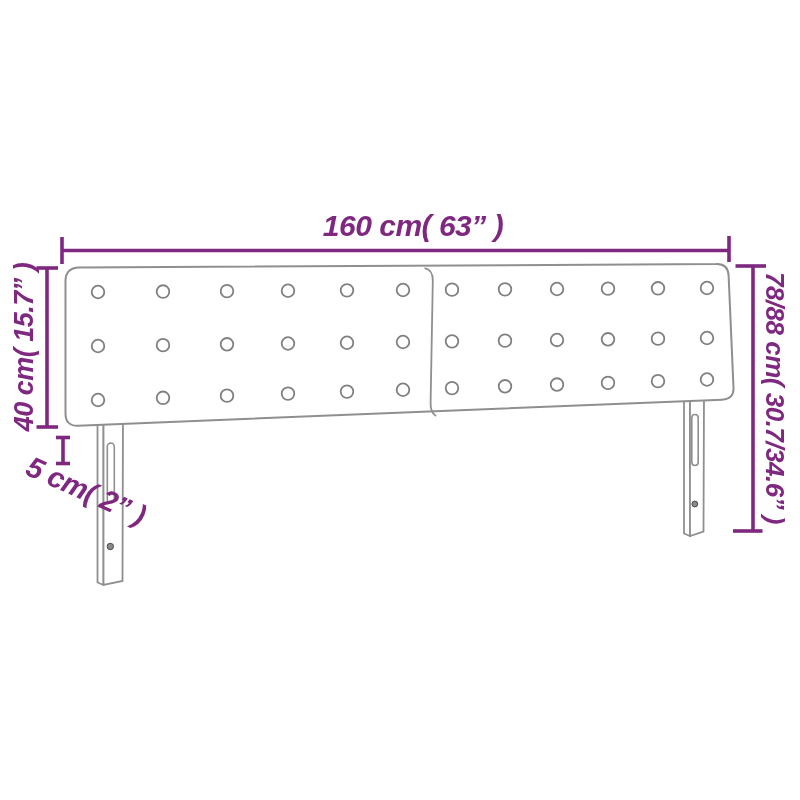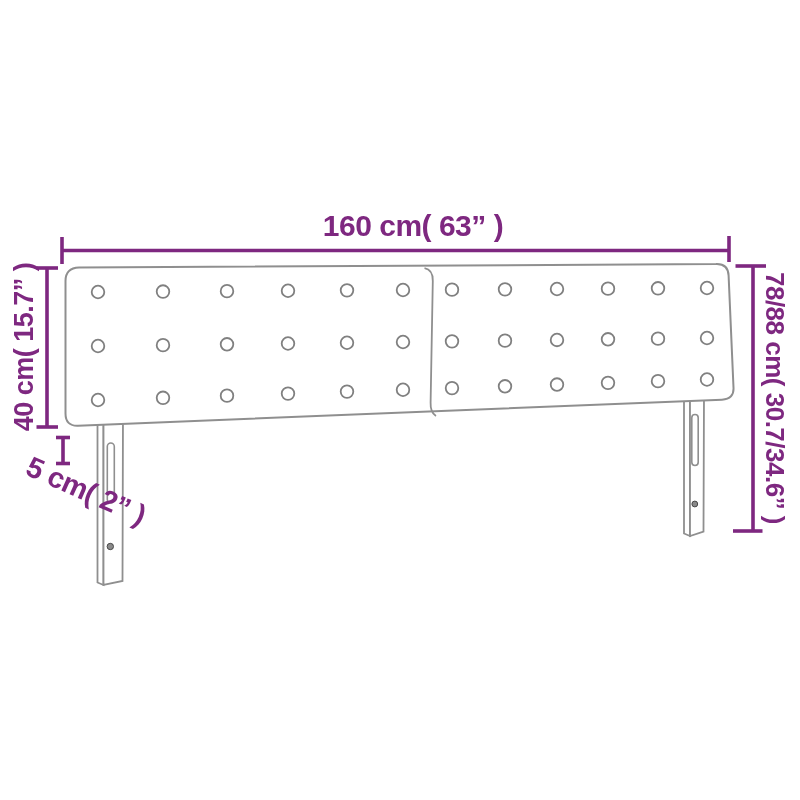--- a/index.html
+++ b/index.html
@@ -1,18 +1,19 @@
 <!DOCTYPE html>
 <html style="--dim-color: #7E2880; --outline-color: #8F8F8F;"><head>
 <meta charset="utf-8">
 <style>
   html,body{margin:0;padding:0;background:#ffffff;}
   .stage{
     position:relative;width:800px;height:636px;background:#ffffff;overflow:hidden;
     font-family:"Liberation Sans",sans-serif;
+    font-style:italic;
   }
   svg{display:block;}
   .dim-text{
     font-family:"Liberation Sans",sans-serif;
     font-weight:700;
     letter-spacing:-0.5px;
     fill:var(--dim-color,#7E2880);
   }
   .dim-stroke{stroke:var(--dim-color,#7E2880);stroke-width:3.6;fill:none;stroke-linecap:butt;}
   .outline{stroke:var(--outline-color,#8F8F8F);fill:#ffffff;}

